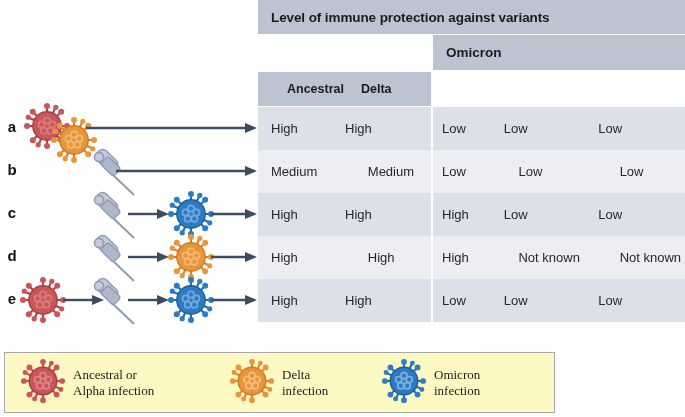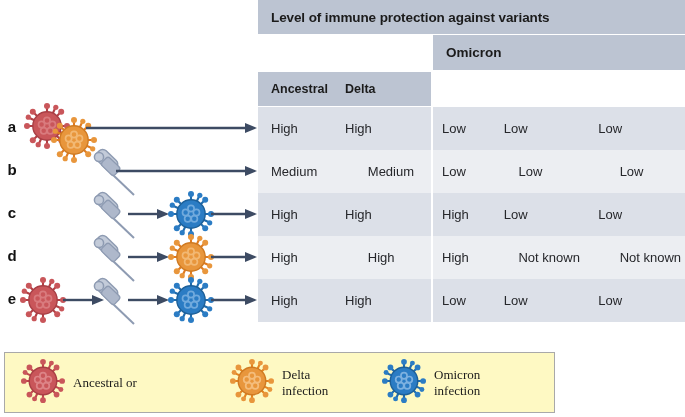--- a/index.html
+++ b/index.html
@@ -26,21 +26,21 @@
     font-size: 13.5px; font-weight: bold; color: #1b1b1b;
     display: flex; align-items: center; padding-left: 13px;
   }
   .t-grp.g1 { left: 0; width: 173px; }
   .t-grp.g2 { left: 175px; width: 252px; }
 
   .t-sub {
     position: absolute; top: 72px; height: 34px;
     background: #bcc4d2;
     font-size: 12.5px; font-weight: bold; color: #1b1b1b;
-    display: flex; align-items: center;
+    display: flex; align-items: center; justify-content: flex-end;
   }
   .t-sub.s1 { left: 0; width: 173px; padding-left: 13px; }
   .t-sub.s2 { left: 175px; width: 252px; padding-left: 9px; }
   .t-sub .c { display: block; }
 
   .colA { width: 74px; }
   .colB { width: 70px; }
   .colC { width: 64px; }
   .colD { width: 98px; }
   .colE { width: 90px; }
@@ -538,20 +538,21 @@
             <circle cx="23" cy="17.5" r="3.2"></circle>
               <circle cx="17.5" cy="21.5" r="3.2"></circle>
             <circle cx="28.5" cy="21.5" r="3.2"></circle>
               <circle cx="19.6" cy="28" r="3.2"></circle>
             <circle cx="26.4" cy="28" r="3.2"></circle>
           </g>
         </svg>
       </span>
       <span class="leg-txt">
         <span>Ancestral or</span>
+        <span class="l2">Alpha infection</span>
       </span>
     </div>
 
     <div class="leg-item" style="left:225px">
       <span class="leg-ico">
         <svg width="44" height="44" viewBox="0 0 46 46">
           <g stroke="#e5841f" stroke-width="2.2" stroke-linecap="round">
             <line x1="23" y1="23" x2="23" y2="4"></line>
               <line x1="23" y1="23" x2="36.4" y2="9.6"></line>
             <line x1="23" y1="23" x2="42" y2="23"></line>

